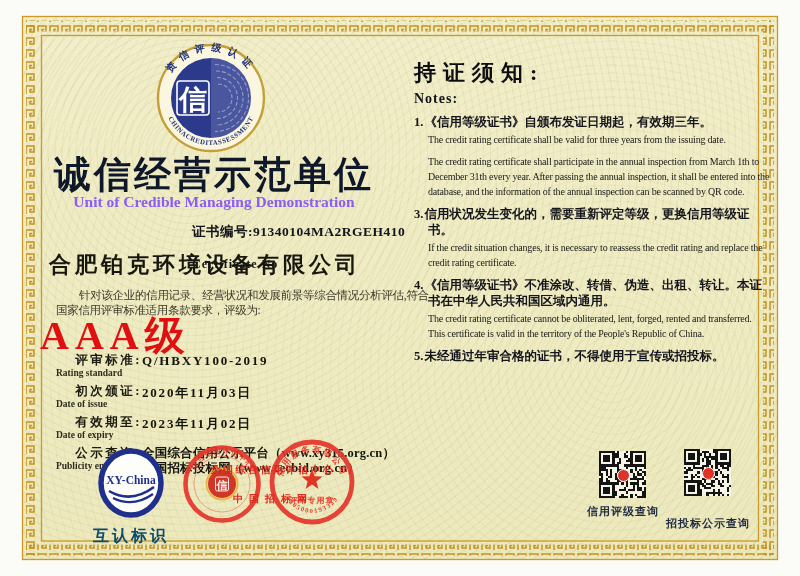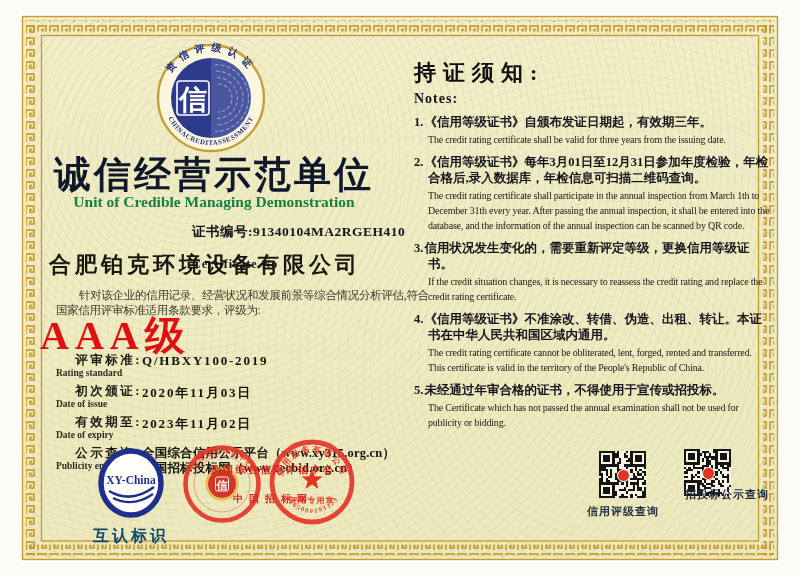--- a/index.html
+++ b/index.html
@@ -9,21 +9,21 @@
     background:
       repeating-radial-gradient(circle at 22% 25%, rgba(168,160,95,0.10) 0 1.5px, transparent 1.5px 7px),
       repeating-radial-gradient(circle at 78% 65%, rgba(168,160,95,0.08) 0 1.5px, transparent 1.5px 8px),
       linear-gradient(#f1eec9,#ede9bd);}
   .border-svg{position:absolute;left:0;top:0;pointer-events:none;}
   
   .logo-svg{position:absolute;left:155px;top:42px;width:112px;height:112px;}
   .title-zh{position:absolute;left:36px;top:150px;width:356px;text-align:center;
     font-size:37px;font-weight:bold;color:#0f172a;letter-spacing:3px;}
   .title-en{position:absolute;left:36px;top:193px;width:356px;text-align:center;
-    font-size:15.5px;font-weight:bold;color:#15803d;}
+    font-size:15.5px;font-weight:bold;color:#8b5cf6;}
   .certno{position:absolute;left:192px;top:223px;color:#14141a;}
   .certno-line{font-size:13.5px;font-weight:bold;letter-spacing:0.5px;}
   .certno-sub{font-size:12px;font-weight:bold;letter-spacing:1px;margin-top:16px;}
   .company{position:absolute;left:40px;top:250px;width:330px;text-align:center;
     font-size:22px;font-weight:600;color:#17170f;letter-spacing:4px;}
   .intro{position:absolute;left:56px;top:288px;width:340px;color:#3a382a;
     font-size:11.5px;line-height:15px;letter-spacing:-0.3px;white-space:nowrap;}
   .intro-l1{text-indent:2em;}
   .rating{position:absolute;left:40px;top:308px;width:330px;text-align:left;
     font-size:40px;font-weight:bold;color:#e01010;letter-spacing:6px;}
@@ -46,21 +46,21 @@
   .so-2{font-size:10px;letter-spacing:6px;margin-top:15px;}
   .qr{position:absolute;width:47px;height:47px;background:#f6f4e4;}
   .qr1{left:599px;top:451px;} .qr2{left:684px;top:449px;}
   .qr-grid{display:grid;width:47px;height:47px;grid-template-columns:repeat(21,1fr);grid-auto-rows:1fr;}
   .qcell.on{background:#141414;}
   .qr-dot{position:absolute;left:50%;top:50%;width:11px;height:11px;margin:-5.5px 0 0 -5.5px;
     border-radius:50%;background:#e03326;border:1px solid #fff;}
   .qr-label{position:absolute;text-align:center;font-size:11px;font-weight:bold;
     color:#1f2b40;letter-spacing:1px;}
   .qr1-label{left:582px;top:504px;width:82px;}
-  .qr2-label{left:664px;top:487px;width:88px;margin-left:19px;}
+  .qr2-label{left:664px;top:516px;width:88px;}
   
   .notes{position:absolute;left:414px;top:58px;width:356px;color:#14141c;}
   .notes-title-zh{font-size:22px;font-weight:bold;letter-spacing:7px;color:#0d0d12;}
   .notes-title-en{font-size:14px;font-weight:bold;margin-top:3px;letter-spacing:1px;}
   .note-item{margin-top:7px;}
   .ni-zh{font-size:12.5px;font-weight:bold;line-height:16px;color:#14141c;
     padding-left:14px;text-indent:-14px;}
   .ni-num{margin-right:1px;}
   .ni-en{font-size:10px;line-height:15px;letter-spacing:-0.2px;color:#20201c;
     padding-left:14px;margin-top:2px;}
@@ -1095,29 +1095,27 @@
 
   <div class="notes">
     <div class="notes-title-zh">持证须知:</div>
     <div class="notes-title-en">Notes:</div>
 
     <div class="note-item">
       <div class="ni-zh"><span class="ni-num">1.</span><span>《信用等级证书》自颁布发证日期起，有效期三年。</span></div>
       <div class="ni-en">The credit rating certificate shall be valid for three years from the issuing date.</div>
     </div>
     <div class="note-item">
-      <div class="ni-zh"><span class="ni-num">2.</span><span>《信用等级证书》每年3月01日至12月31日参加年度检验，年检合格后,录入数据库，年检信息可扫描二维码查询。</span></div>
       <div class="ni-en">The credit rating certificate shall participate in the annual inspection from March 1th to December 31th every year. After passing the annual inspection, it shall be entered into the database, and the information of the annual inspection can be scanned by QR code.</div>
     </div>
     <div class="note-item">
       <div class="ni-zh"><span class="ni-num">3.</span><span>信用状况发生变化的，需要重新评定等级，更换信用等级证书。</span></div>
       <div class="ni-en">If the credit situation changes, it is necessary to reassess the credit rating and replace the credit rating certificate.</div>
     </div>
     <div class="note-item">
       <div class="ni-zh"><span class="ni-num">4.</span><span>《信用等级证书》不准涂改、转借、伪造、出租、转让。本证书在中华人民共和国区域内通用。</span></div>
       <div class="ni-en">The credit rating certificate cannot be obliterated, lent, forged, rented and transferred. This certificate is valid in the territory of the People's Republic of China.</div>
     </div>
     <div class="note-item">
       <div class="ni-zh"><span class="ni-num">5.</span><span>未经通过年审合格的证书，不得使用于宣传或招投标。</span></div>
-      <div class="ni-en">The Certificate which has not passed the annual examination shall not be used for publicity or bidding.</div>
     </div>
   </div>
 </div>
 
 </body></html>

